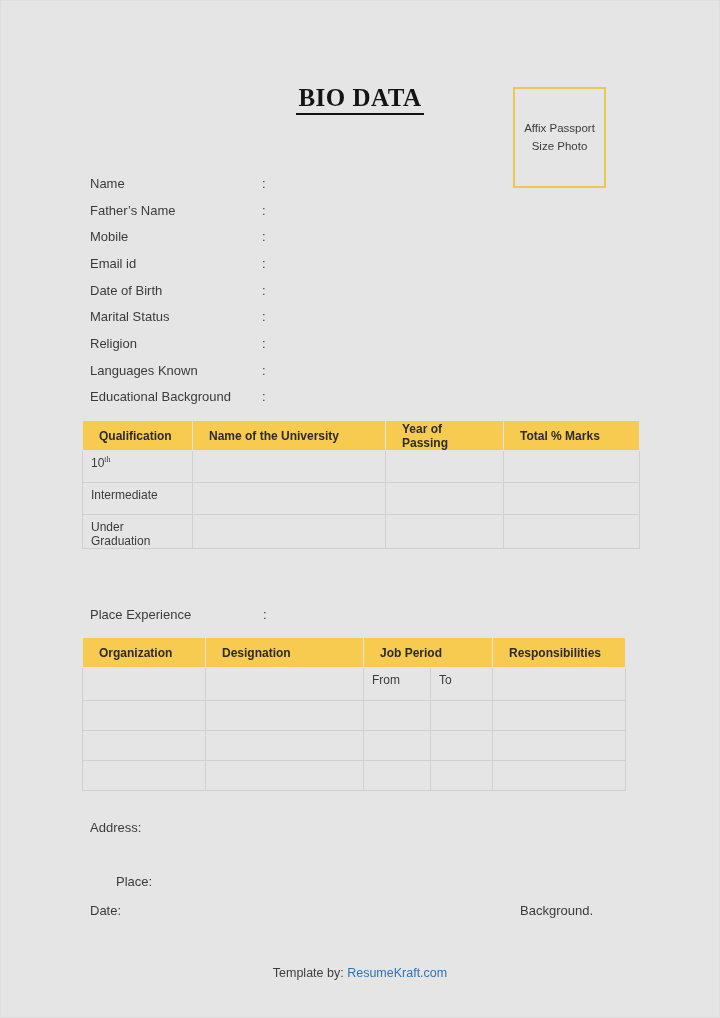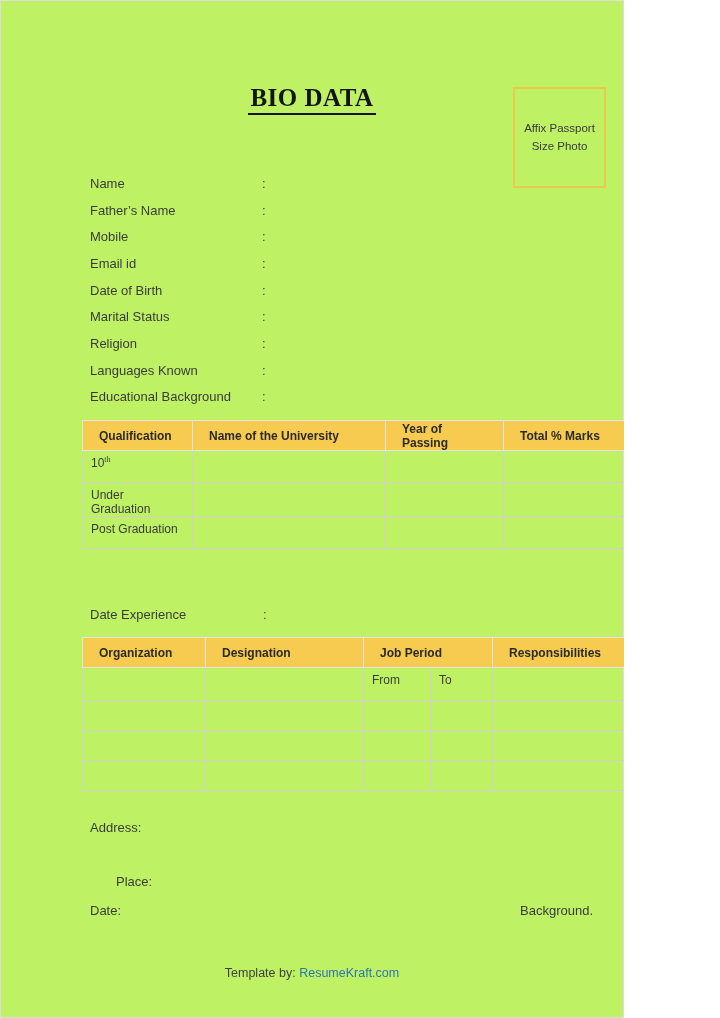--- a/index.html
+++ b/index.html
@@ -6,22 +6,22 @@
     --accent:#F7CB4F;
     --photo-border:#EAC94E;
     --grid:#D0D0D0;
     --ink:#3B3B3B;
     --link:#2E74B5;
   }
   *{box-sizing:border-box;}
   html,body{margin:0;padding:0;background:#fff;}
   .page{
     position:relative;
-    width:624px;height:1018px;
-    background:#bef264;
+    width:720px;height:1018px;
+    background:#e5e5e5;
     font-family:"Liberation Sans","DejaVu Sans",sans-serif;
     color:var(--ink);
     box-shadow:inset 0 0 0 1px #dedede;
     overflow:hidden;
   }
   .title{
     position:absolute;top:84px;left:0;right:0;
     text-align:center;
   }
   .title span{
@@ -142,36 +142,36 @@
       </tr>
     </thead>
     <tbody>
       <tr>
         <td><span>10</span><sup>th</sup></td>
         <td></td>
         <td></td>
         <td></td>
       </tr>
       <tr>
+        <td><span>Intermediate</span><sup></sup></td>
+        <td></td>
+        <td></td>
+        <td></td>
+      </tr>
+      <tr>
         <td><span>Under Graduation</span><sup></sup></td>
-        <td></td>
-        <td></td>
-        <td></td>
-      </tr>
-      <tr>
-        <td><span>Post Graduation</span><sup></sup></td>
         <td></td>
         <td></td>
         <td></td>
       </tr>
     </tbody>
   </table>
 
   <div class="wx-label">
-    <span class="field-label">Date Experience</span>
+    <span class="field-label">Place Experience</span>
     <span>:</span>
   </div>
 
   <table class="work-table">
     <colgroup>
         <col style="width:123px">
         <col style="width:158px">
         <col style="width:67px">
         <col style="width:62px">
         <col style="width:133px">

